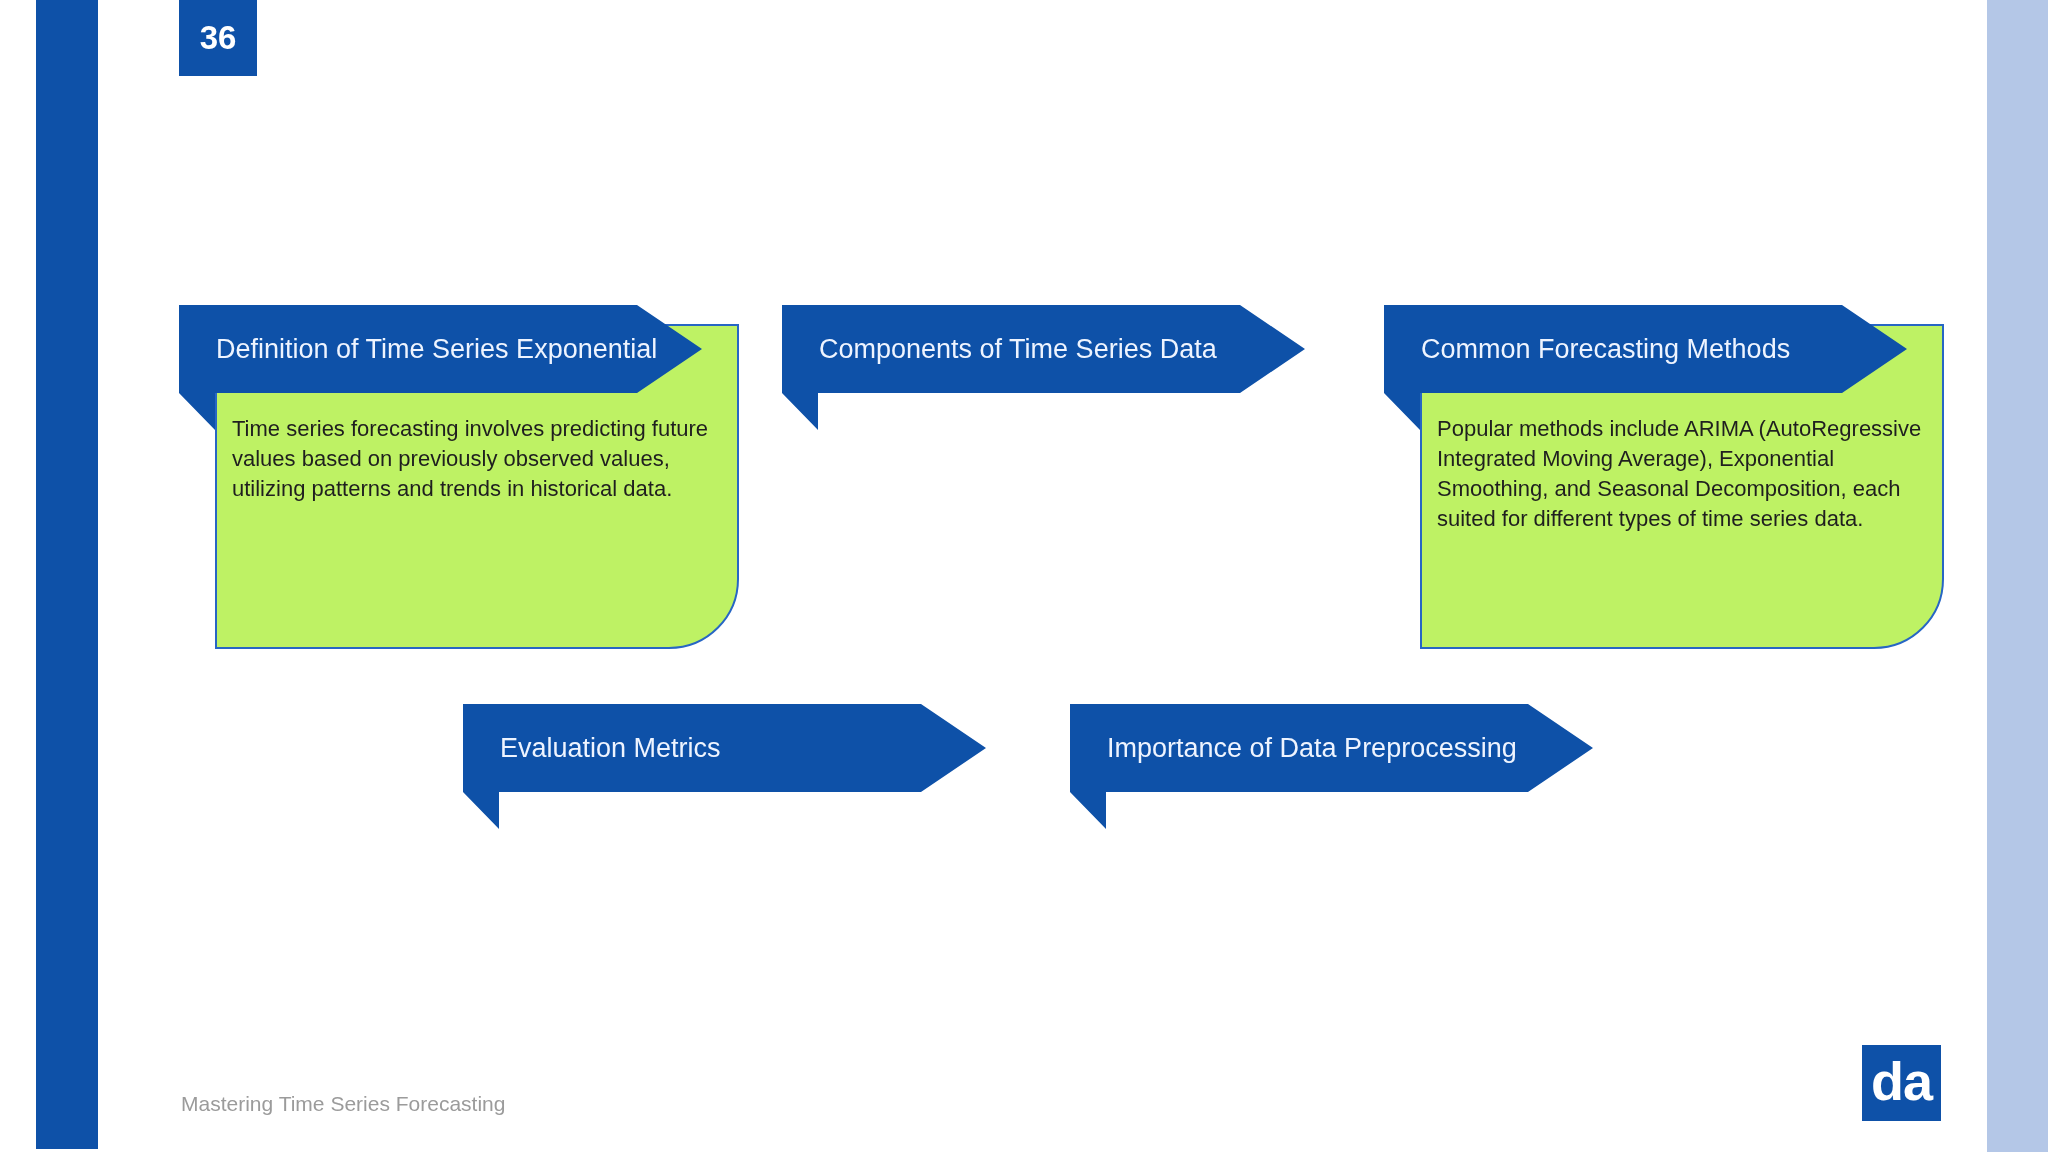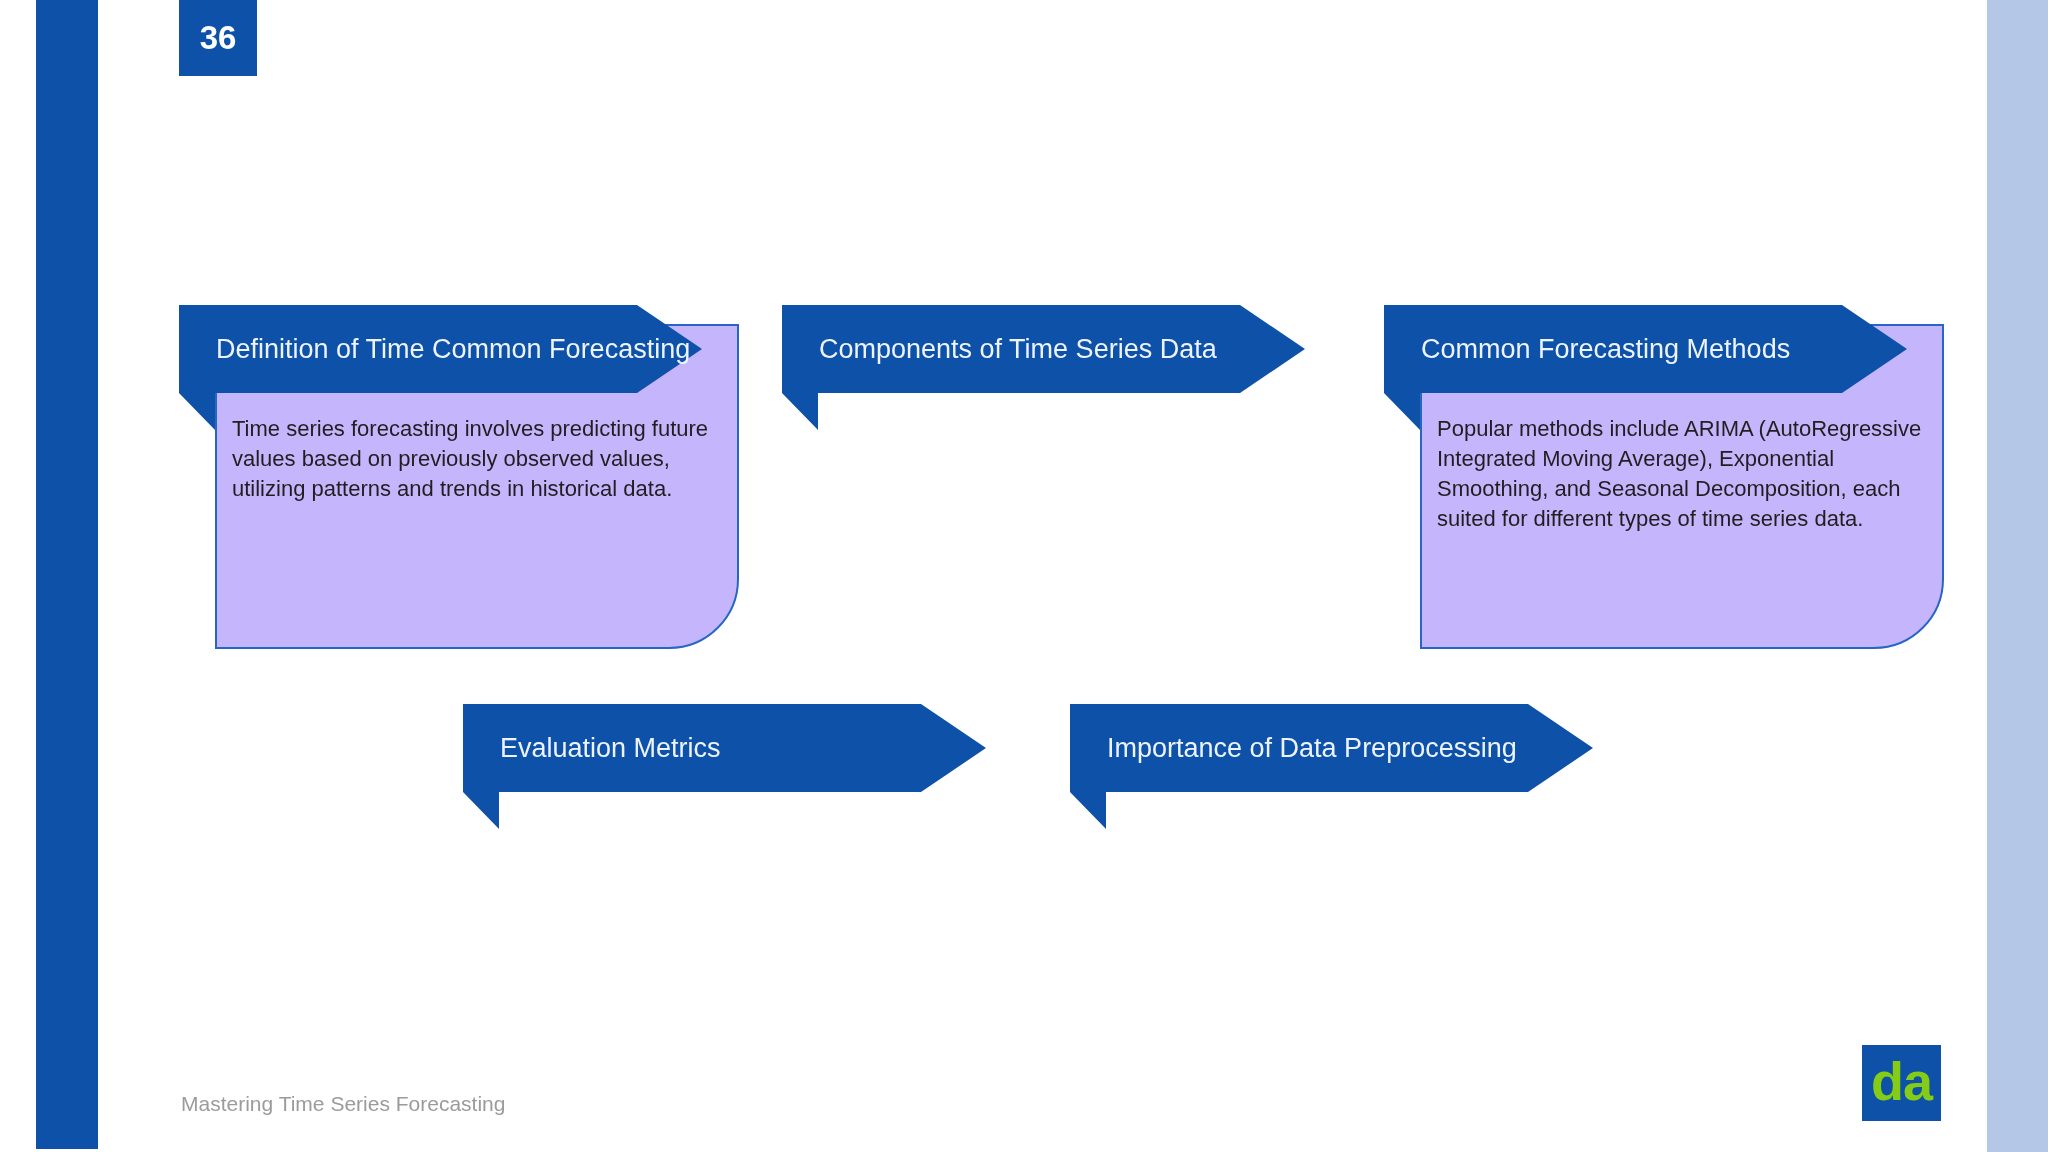--- a/index.html
+++ b/index.html
@@ -41,21 +41,21 @@
   
   .card { position:absolute; width:560px; height:450px; }
   .card-1 { left:143px;  top:305px; }
   .card-2 { left:746px;  top:305px; }
   .card-3 { left:1348px; top:305px; }
   .card-4 { left:427px;  top:704px; }
   .card-5 { left:1034px; top:704px; }
 
   .card-body {
     position:absolute; left:36px; top:19px; width:524px; height:325px;
-    background:#c4b5fd;
+    background:#bef264;
     border:2px solid var(--blue-border);
     border-bottom-right-radius:70px;
   }
   .card-text {
     padding:88px 18px 0 15px;
     font-size:22px; line-height:30px;
     color:#1f1f1f;
   }
   .card-banner {
     position:absolute; left:0; top:0; width:523px; height:126px;
@@ -73,21 +73,21 @@
   .footer-text {
     position:absolute; left:145px; top:1092px;
     font-size:21px; color:#9b9b9b; font-weight:400;
   }
 
   
   .logo {
     position:absolute; left:1826px; top:1045px; width:79px; height:76px;
     background:var(--blue-dark);
     display:flex; align-items:center; justify-content:center;
-    color:#84cc16; font-size:54px; font-weight:700; letter-spacing:-1px;
+    color:#ffffff; font-size:54px; font-weight:700; letter-spacing:-1px;
     padding-bottom:4px;
   }
 </style>
 </head>
 <body>
 
 <div class="slide">
 
   <div class="left-bar"></div>
   <div class="right-bar"></div>
@@ -99,21 +99,21 @@
 
   <div id="cards-root">
   <div class="card card-1">
     <div class="card-body">
       <p class="card-text">Time series forecasting involves predicting future values based on previously observed values, utilizing patterns and trends in historical data.</p>
     </div>
     <div class="card-banner">
       <svg class="banner-shape" width="523" height="126" viewBox="0 0 523 126" xmlns="http://www.w3.org/2000/svg">
         <polygon points="0,0 458,0 523,44 458,88 36,88 36,125 0,88"></polygon>
       </svg>
-      <span class="banner-label">Definition of Time Common Forecasting</span>
+      <span class="banner-label">Definition of Time Series Exponential</span>
     </div>
   </div>
 
   <div class="card card-2">
     <div class="card-banner">
       <svg class="banner-shape" width="523" height="126" viewBox="0 0 523 126" xmlns="http://www.w3.org/2000/svg">
         <polygon points="0,0 458,0 523,44 458,88 36,88 36,125 0,88"></polygon>
       </svg>
       <span class="banner-label">Components of Time Series Data</span>
     </div>

